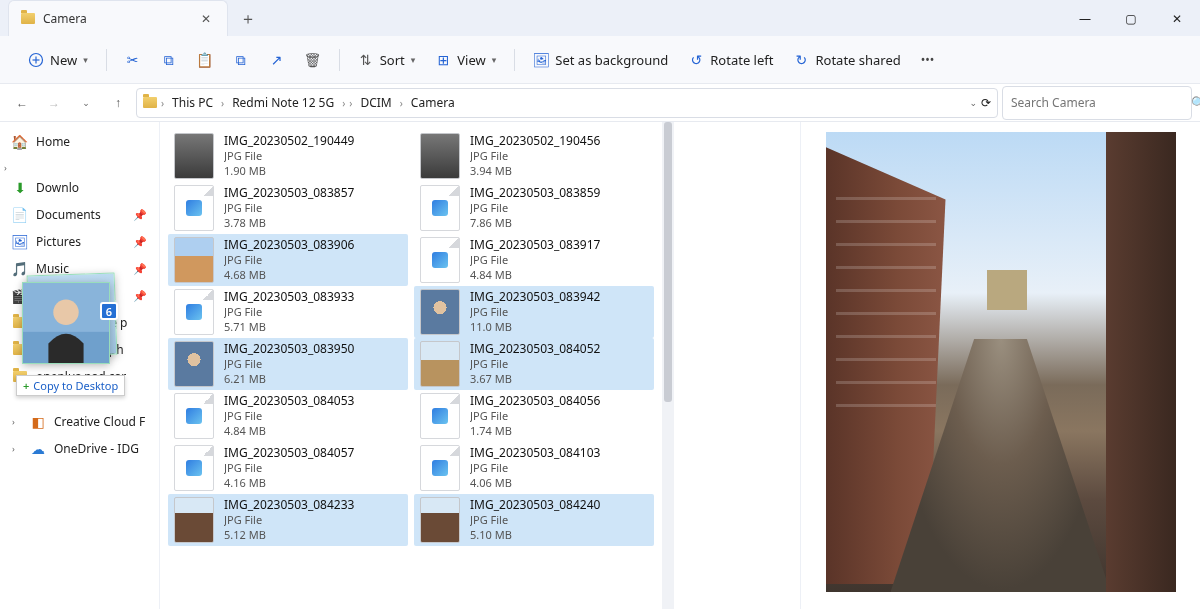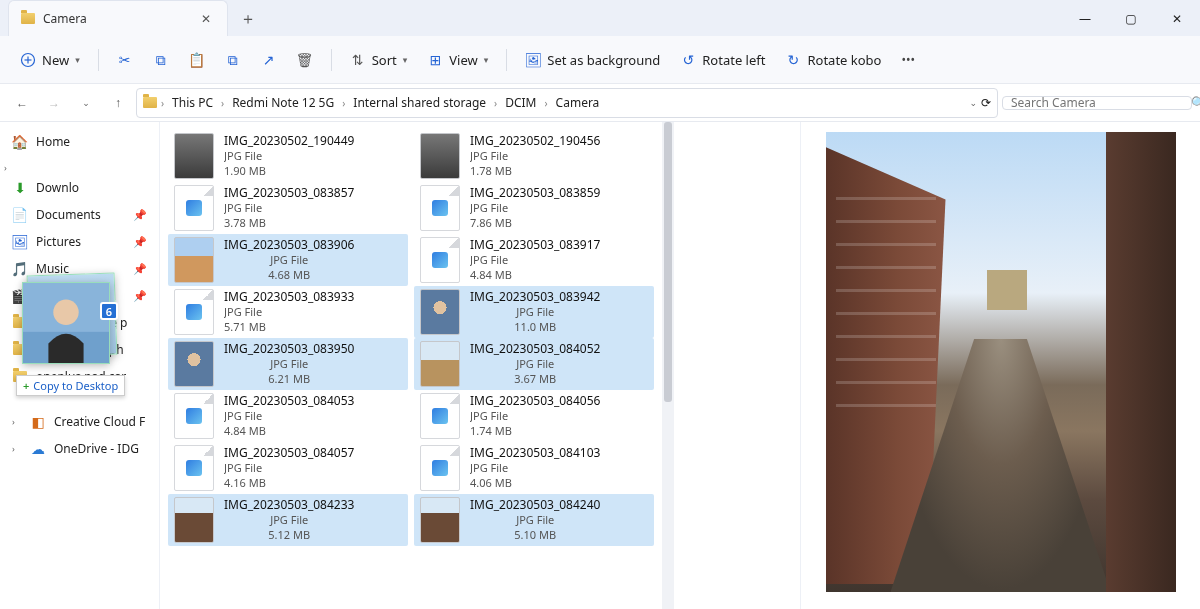--- a/index.html
+++ b/index.html
@@ -8,59 +8,59 @@
   
   .titlebar { display: flex; align-items: center; height: 36px; background: #ecf0f8; }
   .tab { display: flex; align-items: center; gap: 8px; height: 100%; padding: 0 12px 0 12px; background: #f8f9fc; border-radius: 6px 6px 0 0; min-width: 220px; border-top: 1px solid #dfe4ee; border-left: 1px solid #dfe4ee; border-right: 1px solid #dfe4ee; margin-left: 8px; }
   .tab-title { font-size: 12px; color: #333; }
   .tab-close { margin-left: auto; padding: 4px; cursor: pointer; color: #555; }
   .newtab { padding: 0 12px; font-size: 16px; color: #555; cursor: pointer; }
   .wincontrols { margin-left: auto; display: flex; }
   .wincontrols > div { width: 46px; height: 36px; display: flex; align-items: center; justify-content: center; cursor: pointer; color: #222; }
   
   
-  .toolbar { display: flex; align-items: center; height: 48px; background: #f8f9fc; border-bottom: 1px solid #e7eaf0; padding: 0 10px; gap: 0; }
+  .toolbar { display: flex; align-items: center; height: 48px; background: #f8f9fc; border-bottom: 1px solid #e7eaf0; padding: 0 18px; gap: 0; }
   .tbtn { display: flex; align-items: center; gap: 6px; padding: 6px 10px; border-radius: 4px; cursor: pointer; color: #265fcc; }
   .tbtn.simple { color: #444; }
   .sep { width: 1px; height: 22px; background: #d9dde5; margin: 0 8px; }
   .chev { font-size: 9px; color: #666; }
   .tlabel { font-size: 13px; color: #222; }
   .icon { width: 16px; height: 16px; display: inline-flex; align-items: center; justify-content: center; font-size: 14px; }
   .blue { color: #2564d4; }
   
   
   .navrow { display: flex; align-items: center; height: 38px; padding: 4px 8px; gap: 4px; border-bottom: 1px solid #e7eaf0; }
   .navbtn { width: 28px; height: 28px; display: flex; align-items: center; justify-content: center; border-radius: 4px; cursor: pointer; color: #555; }
   .navbtn.disabled { color: #bbb; }
   .address { flex: 1; display: flex; align-items: center; height: 30px; border: 1px solid #d9dde5; border-radius: 4px; padding: 0 6px; gap: 4px; background: #fff; }
   .crumb { padding: 2px 4px; font-size: 12px; color: #222; cursor: pointer; }
   .crumbsep { font-size: 10px; color: #888; }
   .addricons { display: flex; gap: 6px; }
-  .search { width: 190px; height: 14px; border: 1px solid #d9dde5; border-radius: 4px; padding: 0 8px; display: flex; align-items: center; gap: 6px; background: #fff; }
+  .search { width: 190px; height: 34px; border: 1px solid #d9dde5; border-radius: 4px; padding: 0 8px; display: flex; align-items: center; gap: 6px; background: #fff; }
   .search input { border: none; outline: none; flex: 1; font-size: 12px; color: #666; background: transparent; }
   
   
   .bodyarea { display: flex; height: calc(609px - 36px - 48px - 38px); }
   .sidebar { width: 160px; border-right: 1px solid #edf0f6; padding: 6px 0; overflow: hidden; position: relative; }
   .side-item { display: flex; align-items: center; gap: 8px; padding: 5px 12px; font-size: 12px; color: #222; cursor: pointer; white-space: nowrap; }
   .side-item .pin { margin-left: auto; color: #999; font-size: 11px; }
   .side-item.home .icon { color: #c98a2a; }
   .side-group-exp { padding-left: 4px; display: flex; align-items: center; gap: 4px; }
   .fileinfo-pane { width: 400px; border-left: 1px solid #edf0f6; padding: 10px 14px; display: flex; align-items: flex-start; justify-content: center; background: #fff; }
   .preview-img { width: 350px; height: 460px; background: linear-gradient(to bottom, #bcdaf5 0%, #e8f0f8 35%, #7a6b5a 55%, #8a7660 65%, #5c4a3f 80%, #3f352e 100%); position: relative; overflow: hidden; }
   .buildings-left { position:absolute; left:0; top:15px; width:120px; height:95%; background:linear-gradient(to right, #5a3428 0%, #7b4a38 60%, #8b5644 100%); clip-path: polygon(0 0, 100% 12%, 85% 100%, 0 100%); }
   .buildings-right { position:absolute; right:0; top:0; width:70px; height:100%; background:linear-gradient(to left, #3a2820, #5a3c30); }
   .road { position:absolute; bottom:0; left:50%; transform:translateX(-50%); width:220px; height:55%; background: radial-gradient(ellipse at 50% 0%, #9a8f7f 0%, #6c5d4e 35%, #494138 70%); clip-path: polygon(38% 0, 62% 0, 100% 100%, 0 100%);}
   .farbuild { position:absolute; left:46%; top:30%; width:40px; height:40px; background:#b9a87f; }
   .windows-dots { position:absolute; left:10px; top:40px; width:100px; height:240px; background: repeating-linear-gradient(0deg, transparent 0 20px, rgba(255,255,255,0.18) 20px 23px); }
   
   .filearea { flex: 1; overflow: hidden; position: relative; display: flex; }
   .filelist { display: grid; grid-template-columns: 240px 240px; gap: 0 6px; padding: 8px 8px; align-content: start; }
   .fileitem { display: flex; align-items: center; gap: 10px; padding: 3px 6px; border-radius: 2px; cursor: pointer; }
-  .fileitem.sel { background: #cfe5f8; text-align: center; }
+  .fileitem.sel { background: #cfe5f8; }
   .thumb { width: 40px; height: 46px; background: #fff; border: 1px solid #d6d8dc; border-radius: 2px; display: flex; align-items: center; justify-content: center; position: relative; overflow: hidden; flex-shrink: 0; }
   .thumb .fold { position: absolute; top:0; right:0; width:10px; height:10px; background: linear-gradient(135deg, transparent 50%, #d6d8dc 50%); }
   .thumb.photo { border: 1px solid #c5c7cb; background: #888; }
   .thumb.photo.p1 { background: linear-gradient(#777, #3b3b3b); }
   .thumb.photo.p2 { background: linear-gradient(to bottom, #aecff0 40%, #d0985e 40%); }
   .thumb.photo.p3 { background: radial-gradient(circle at 50% 40%, #e0c2a0 20%, #5a7aa0 20%); }
   .thumb.photo.p4 { background: linear-gradient(#d8e8f5 40%, #b8935f 40%); }
   .thumb.photo.p5 { background: linear-gradient(#d8e8f5 35%, #6a4a36 35%); }
   .thumb.generic::after { content:""; width:16px; height:16px; background:linear-gradient(135deg,#2f7de1,#6bc3f0); border-radius:3px; }
   .fmeta { display: flex; flex-direction: column; line-height: 1.35; overflow: hidden; }
@@ -147,42 +147,41 @@
   <div class="tbtn simple">
     <span class="icon blue">🖼</span>
     <span class="tlabel">Set as background</span>
   </div>
   <div class="tbtn simple">
     <span class="icon blue">↺</span>
     <span class="tlabel">Rotate left</span>
   </div>
   <div class="tbtn simple">
     <span class="icon blue">↻</span>
-    <span class="tlabel">Rotate kobo</span>
+    <span class="tlabel">Rotate shared</span>
   </div>
   <div class="tbtn simple">
       <span>•••</span>
     </div>
 </div>
 
 <div class="navrow">
   <div class="navbtn">←</div>
   <div class="navbtn disabled">→</div>
   <div class="navbtn">
       <span class="chev">⌄</span>
     </div>
   <div class="navbtn">↑</div>
   <div class="address">
     <span class="folder-icon"></span>
     <span class="crumbsep">›</span>
     <span class="crumb">This PC</span>
     <span class="crumbsep">›</span>
     <span class="crumb">Redmi Note 12 5G</span>
     <span class="crumbsep">›</span>
-    <span class="crumb">Internal shared storage</span>
     <span class="crumbsep">›</span>
     <span class="crumb">DCIM</span>
     <span class="crumbsep">›</span>
     <span class="crumb">Camera</span>
     <span style="flex:1"></span>
     <span class="addricons">
         <span class="chev">⌄</span>
       </span>
     <span class="addricons">⟳</span>
   </div>
@@ -300,21 +299,21 @@
       <span class="fname">IMG_20230502_190449</span>
       <span class="ftype">JPG File</span>
       <span class="fsize">1.90 MB</span>
     </div>
         </div>
         <div class="fileitem">
     <div class="thumb photo p1"></div>
     <div class="fmeta">
       <span class="fname">IMG_20230502_190456</span>
       <span class="ftype">JPG File</span>
-      <span class="fsize">1.78 MB</span>
+      <span class="fsize">3.94 MB</span>
     </div>
         </div>
         <div class="fileitem">
     <div class="thumb generic">
             <div class="fold"></div>
           </div>
     <div class="fmeta">
       <span class="fname">IMG_20230503_083857</span>
       <span class="ftype">JPG File</span>
       <span class="fsize">3.78 MB</span>

